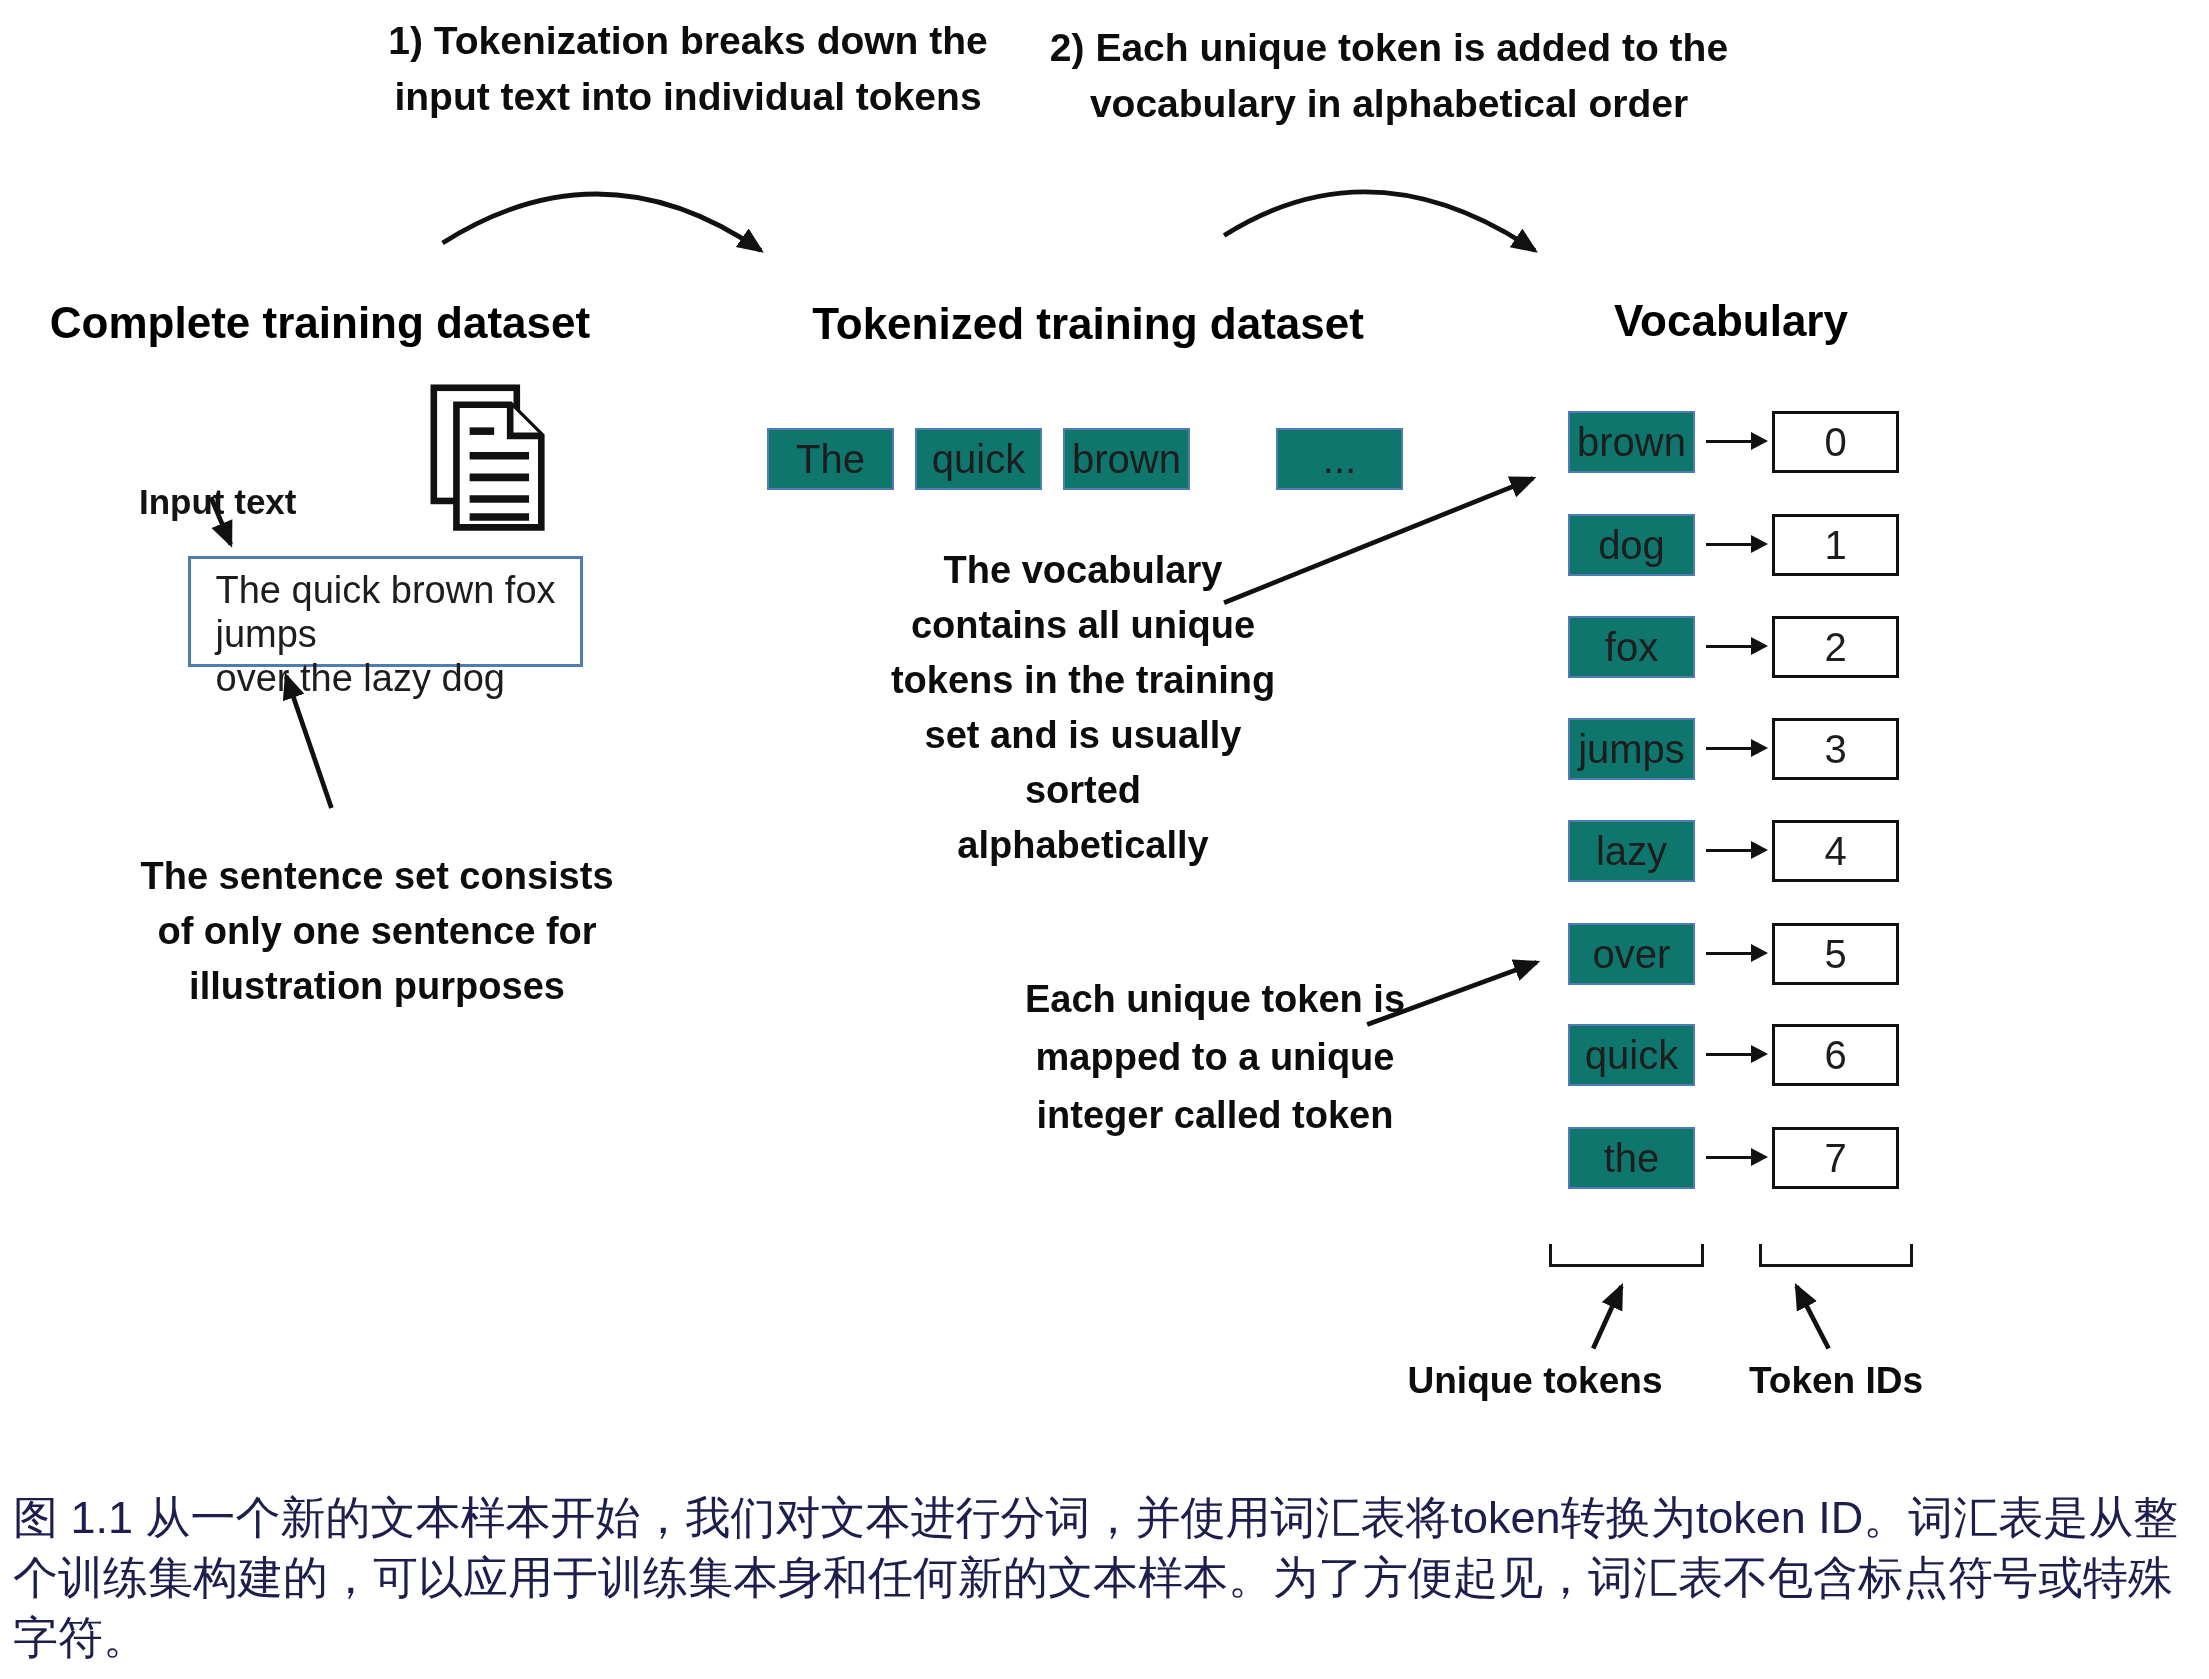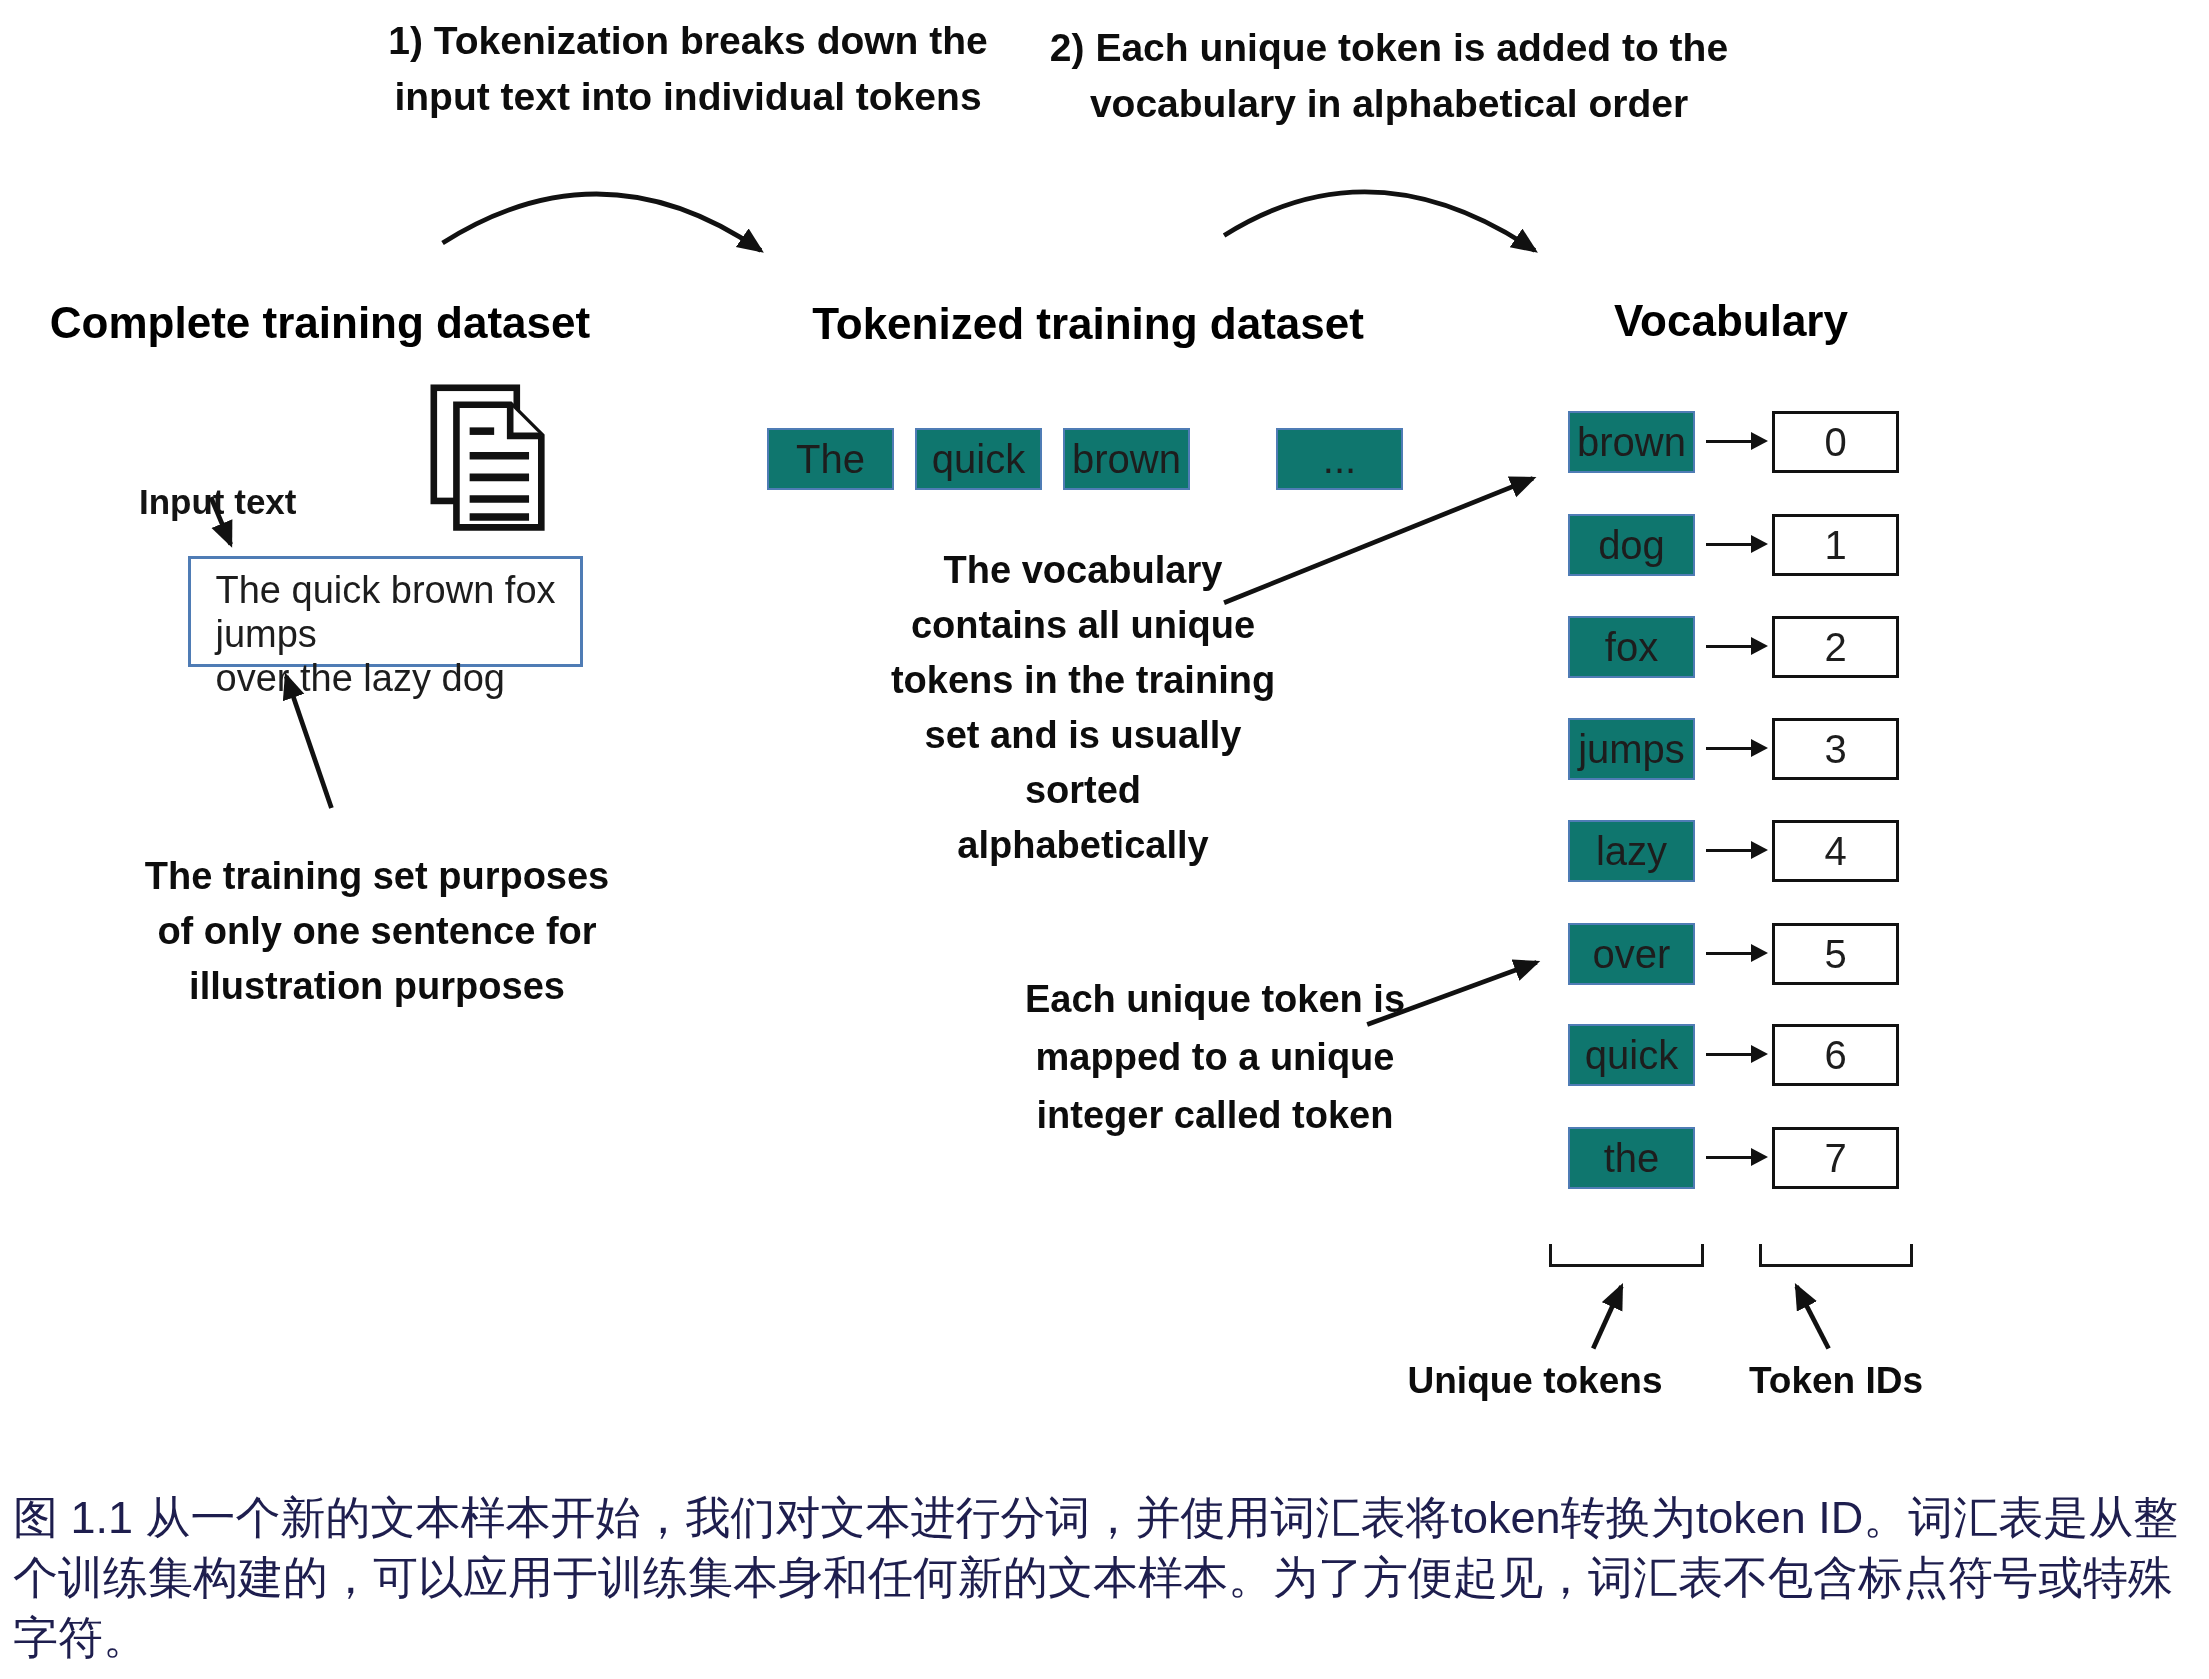--- a/index.html
+++ b/index.html
@@ -75,21 +75,21 @@
   </svg>
 
   <div class="abs" style="left:139px;top:458px;font-weight:700;font-size:35px;margin-top:24px;">Input text</div>
 
   <div class="abs input-box">
     <div>The quick brown fox jumps</div>
     <div>over the lazy dog</div>
   </div>
 
   <div class="abs centered note-sm" style="left:377px;top:849px;">
-    <div>The training set purposes</div>
+    <div>The sentence set consists</div>
     <div>of only one sentence for</div>
     <div>illustration purposes</div>
   </div>
 
   <div class="abs bluebox token-box" style="left:767px;">The</div>
   <div class="abs bluebox token-box" style="left:915px;">quick</div>
   <div class="abs bluebox token-box" style="left:1063px;">brown</div>
   <div class="abs bluebox token-box" style="left:1276px;">...</div>
 
   <div class="abs centered note-sm" style="left:1083px;top:543px;">

